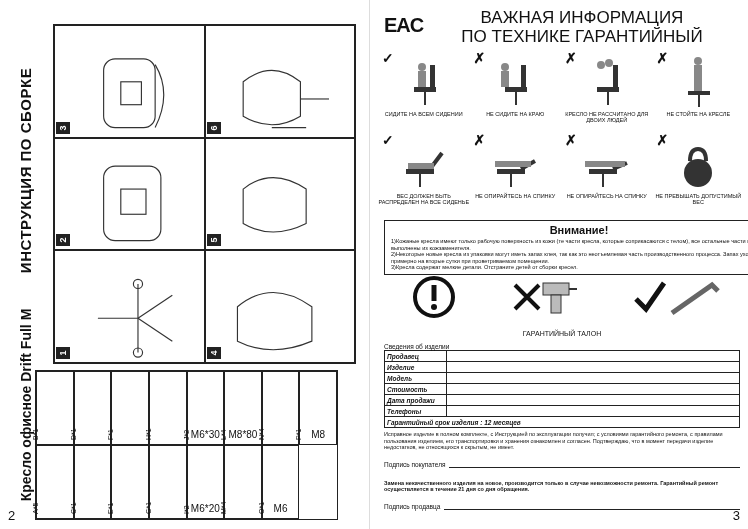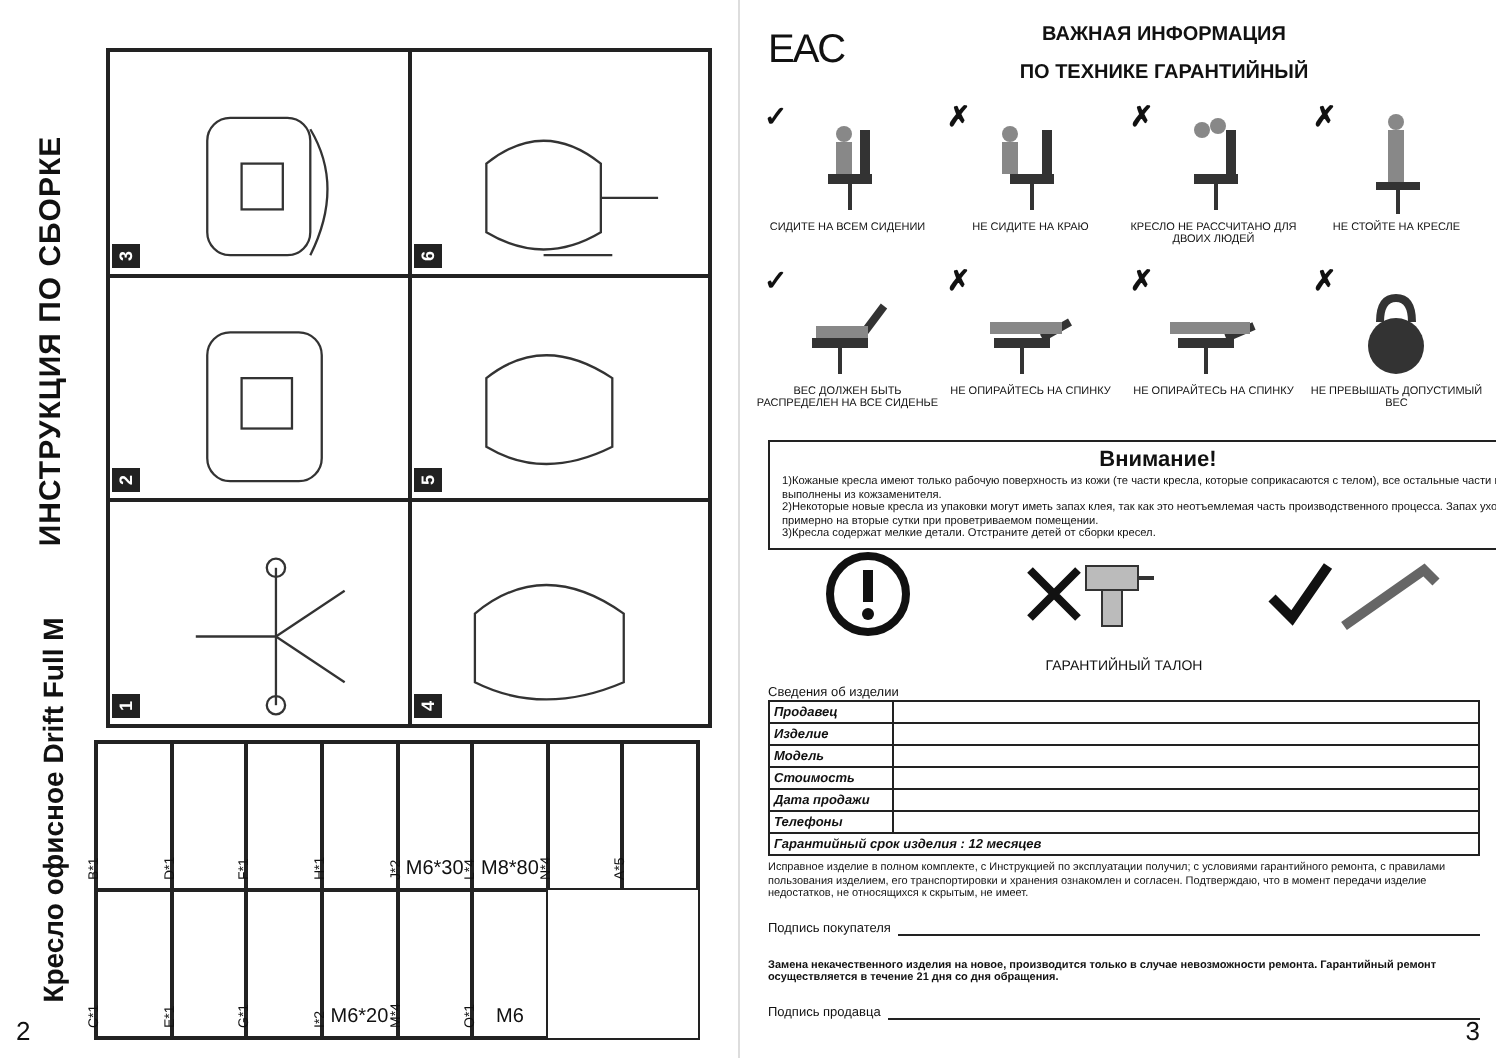--- a/index.html
+++ b/index.html
@@ -8,27 +8,27 @@
 #left{left:0;width:370px;border-right:1px solid #ddd}
 #right{left:372px;width:376px}
 .vtitle{position:absolute;left:6px;top:20px;width:40px;height:300px;display:flex;align-items:center;justify-content:center}
 .vtitle span{transform:rotate(-90deg);white-space:nowrap;font-weight:bold;font-size:15px;letter-spacing:.5px}
 .vtitle2{position:absolute;left:6px;top:290px;width:40px;height:230px;display:flex;align-items:center;justify-content:center}
 .vtitle2 span{transform:rotate(-90deg);white-space:nowrap;font-weight:bold;font-size:14px}
 .grid{position:absolute;left:53px;top:24px;width:303px;height:340px;border:1.5px solid #222;display:grid;grid-template-columns:1fr 1fr;grid-template-rows:1fr 1fr 1fr}
 .cell{border:1px solid #222;position:relative}
 .step{position:absolute;left:2px;bottom:2px;background:#222;color:#fff;font-size:9px;font-weight:bold;width:12px;height:14px;display:flex;align-items:center;justify-content:center;transform:rotate(-90deg)}
 .sketch{position:absolute;inset:10px 14px 10px 20px}
-.parts{position:absolute;left:47px;top:370px;width:303px;height:150px;border:1.5px solid #222;display:grid;grid-template-columns:repeat(8,1fr);grid-template-rows:1fr 1fr}
+.parts{position:absolute;left:35px;top:370px;width:303px;height:150px;border:1.5px solid #222;display:grid;grid-template-columns:repeat(8,1fr);grid-template-rows:1fr 1fr}
 .part{border:1px solid #222;position:relative;display:flex;align-items:center;justify-content:center}
 .plabel{position:absolute;left:2px;bottom:4px;font-size:7px;transform:rotate(-90deg);transform-origin:left bottom;white-space:nowrap}
 .pnum{position:absolute;font-size:10px;bottom:4px}
 .pgnum{position:absolute;bottom:6px;font-size:13px}
-.eac{position:absolute;left:12px;top:14px;font-weight:normal;font-size:20px;letter-spacing:-1px}
-.htitle{position:absolute;left:60px;top:8px;width:300px;text-align:center;font-weight:bold;font-size:10px;line-height:19px}
+.eac{position:absolute;left:12px;top:14px;font-weight:bold;font-size:20px;letter-spacing:-1px}
+.htitle{position:absolute;left:60px;top:8px;width:300px;text-align:center;font-weight:normal;font-size:17px;line-height:19px}
 .icons{position:absolute;left:6px;top:46px;width:366px;display:grid;grid-template-columns:repeat(4,1fr);row-gap:4px}
 .ic{height:78px;position:relative;display:flex;flex-direction:column;align-items:center;justify-content:flex-end}
 .ic .mark{position:absolute;left:4px;top:4px;font-size:14px;font-weight:bold}
 .ic .cap{font-size:5.5px;text-align:center;line-height:6px;height:13px}
 .ic svg{width:48px;height:54px}
 .warn{position:absolute;left:12px;top:220px;width:390px;border:1.5px solid #222;padding:3px 6px}
 .warn h3{text-align:center;font-size:11px;margin-bottom:2px}
 .warn p{font-size:5.6px;line-height:6.6px}
 .symbols{position:absolute;left:40px;top:272px;width:310px;height:50px;display:flex;justify-content:space-between;align-items:center}
 .wt{position:absolute;left:12px;top:330px;width:356px;font-size:6.5px}
@@ -119,20 +119,24 @@
         <span class="pnum">M6*30</span>
       </div>
     <div class="part">
         <span class="plabel">L*4</span>
         <span class="pnum">M8*80</span>
       </div>
     <div class="part">
         <span class="plabel">N*4</span>
       </div>
     <div class="part">
+        <span class="plabel">P*1</span>
+        <span class="pnum">M8</span>
+      </div>
+    <div class="part">
         <span class="plabel">A*5</span>
       </div>
     <div class="part">
         <span class="plabel">C*1</span>
       </div>
     <div class="part">
         <span class="plabel">E*1</span>
       </div>
     <div class="part">
         <span class="plabel">G*1</span>

